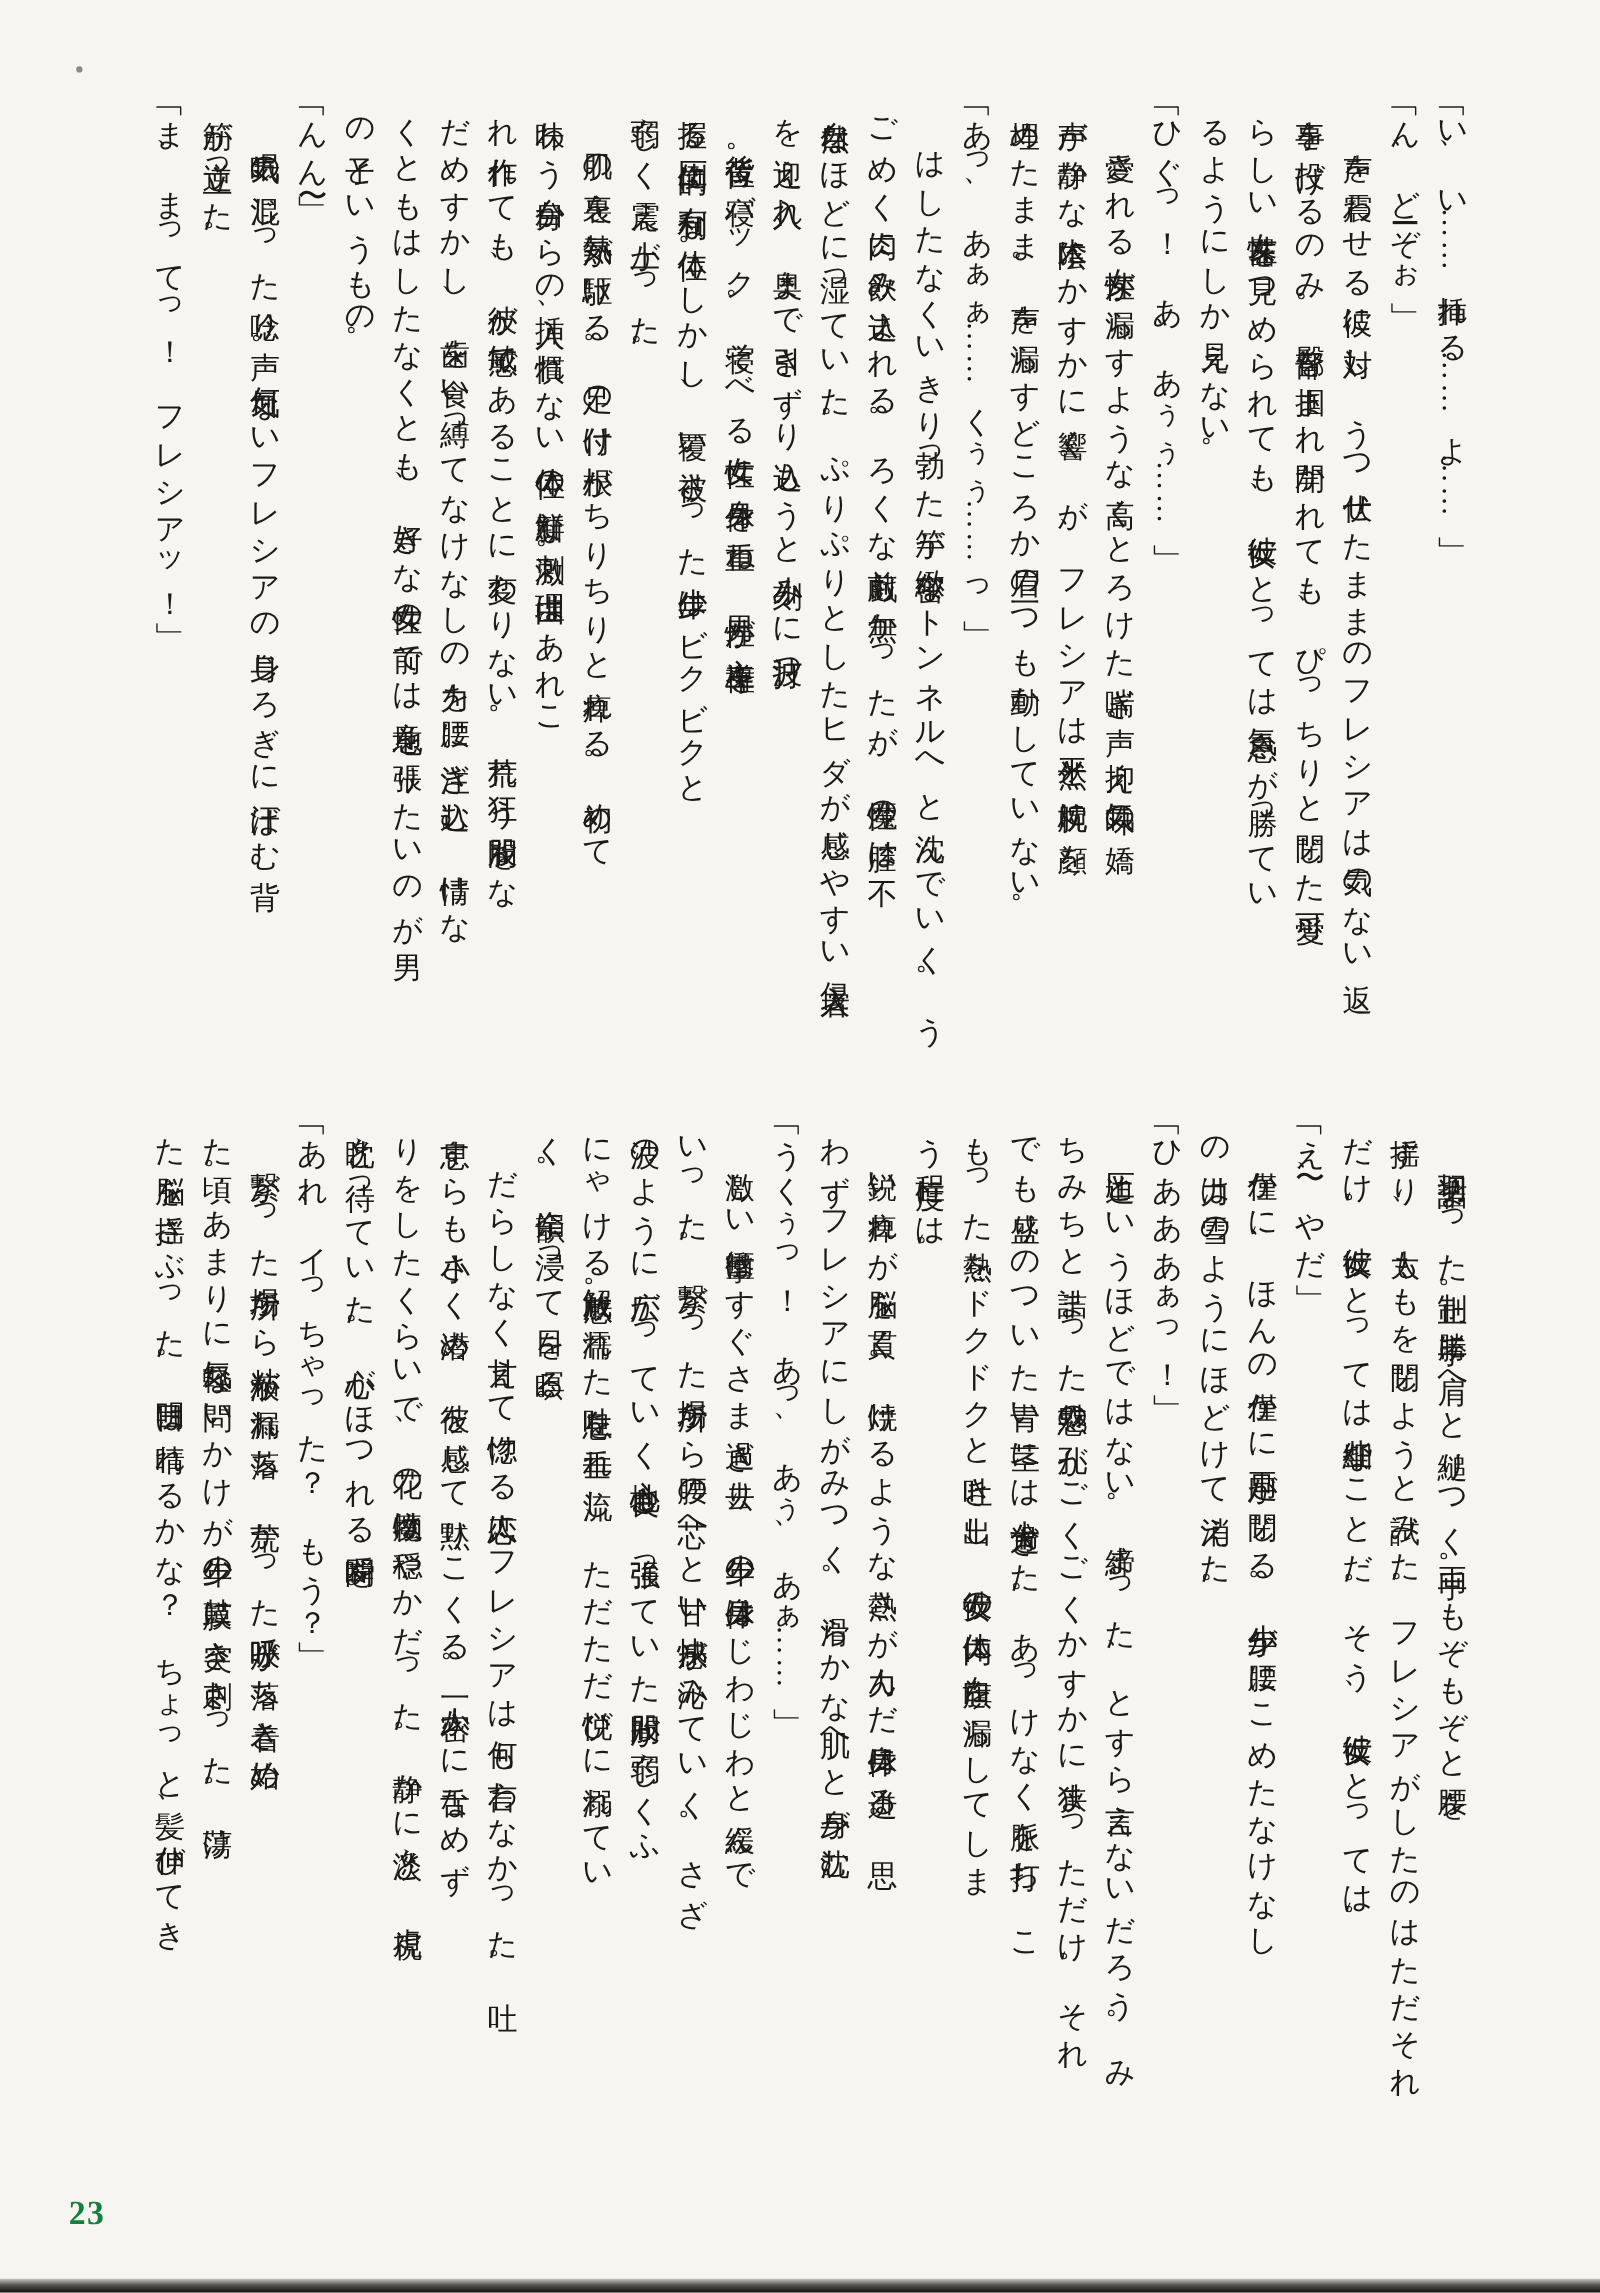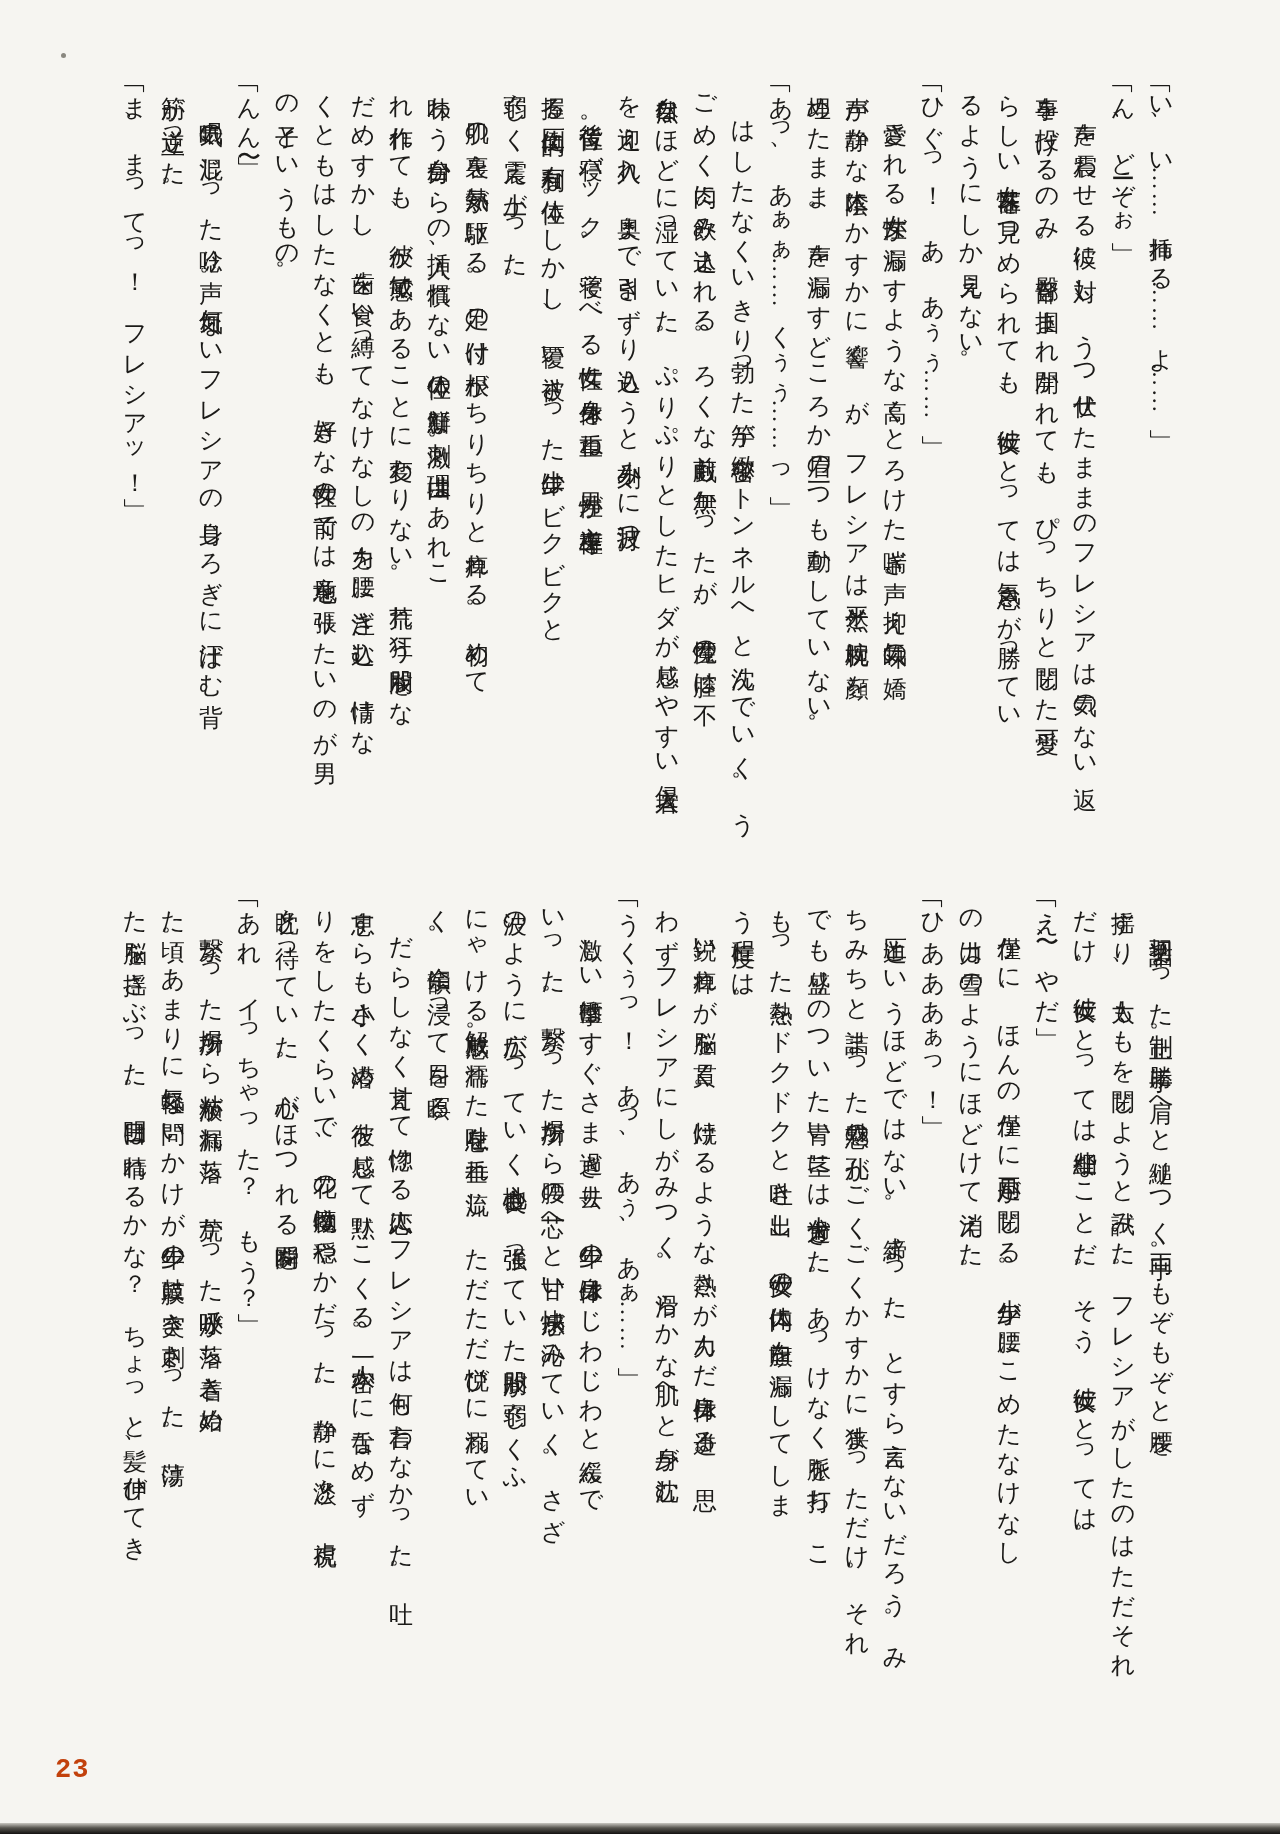--- a/index.html
+++ b/index.html
@@ -28,25 +28,25 @@
     font-size:24px;
     line-height:38px;           
     letter-spacing:2.3px;       
     white-space:pre;
     font-weight:400;
   }
   .page-number{
     position:absolute;
     left:55px;
     top:1755px;
-    font-family:Liberation Mono, monospace;
+    font-family:Liberation Serif, serif;
     font-weight:bold;
     font-size:27px;
     letter-spacing:1px;
-    color:#c2410c;
+    color:#15803d;
     text-align:center;
   }
   .scan-edge-bottom{
     position:absolute;
     left:0;right:0;bottom:0;
     height:11px;
     background:linear-gradient(#c9c7c1 0%, #57554f 45%, #131210 100%);
   }
   .speck{
     position:absolute;

